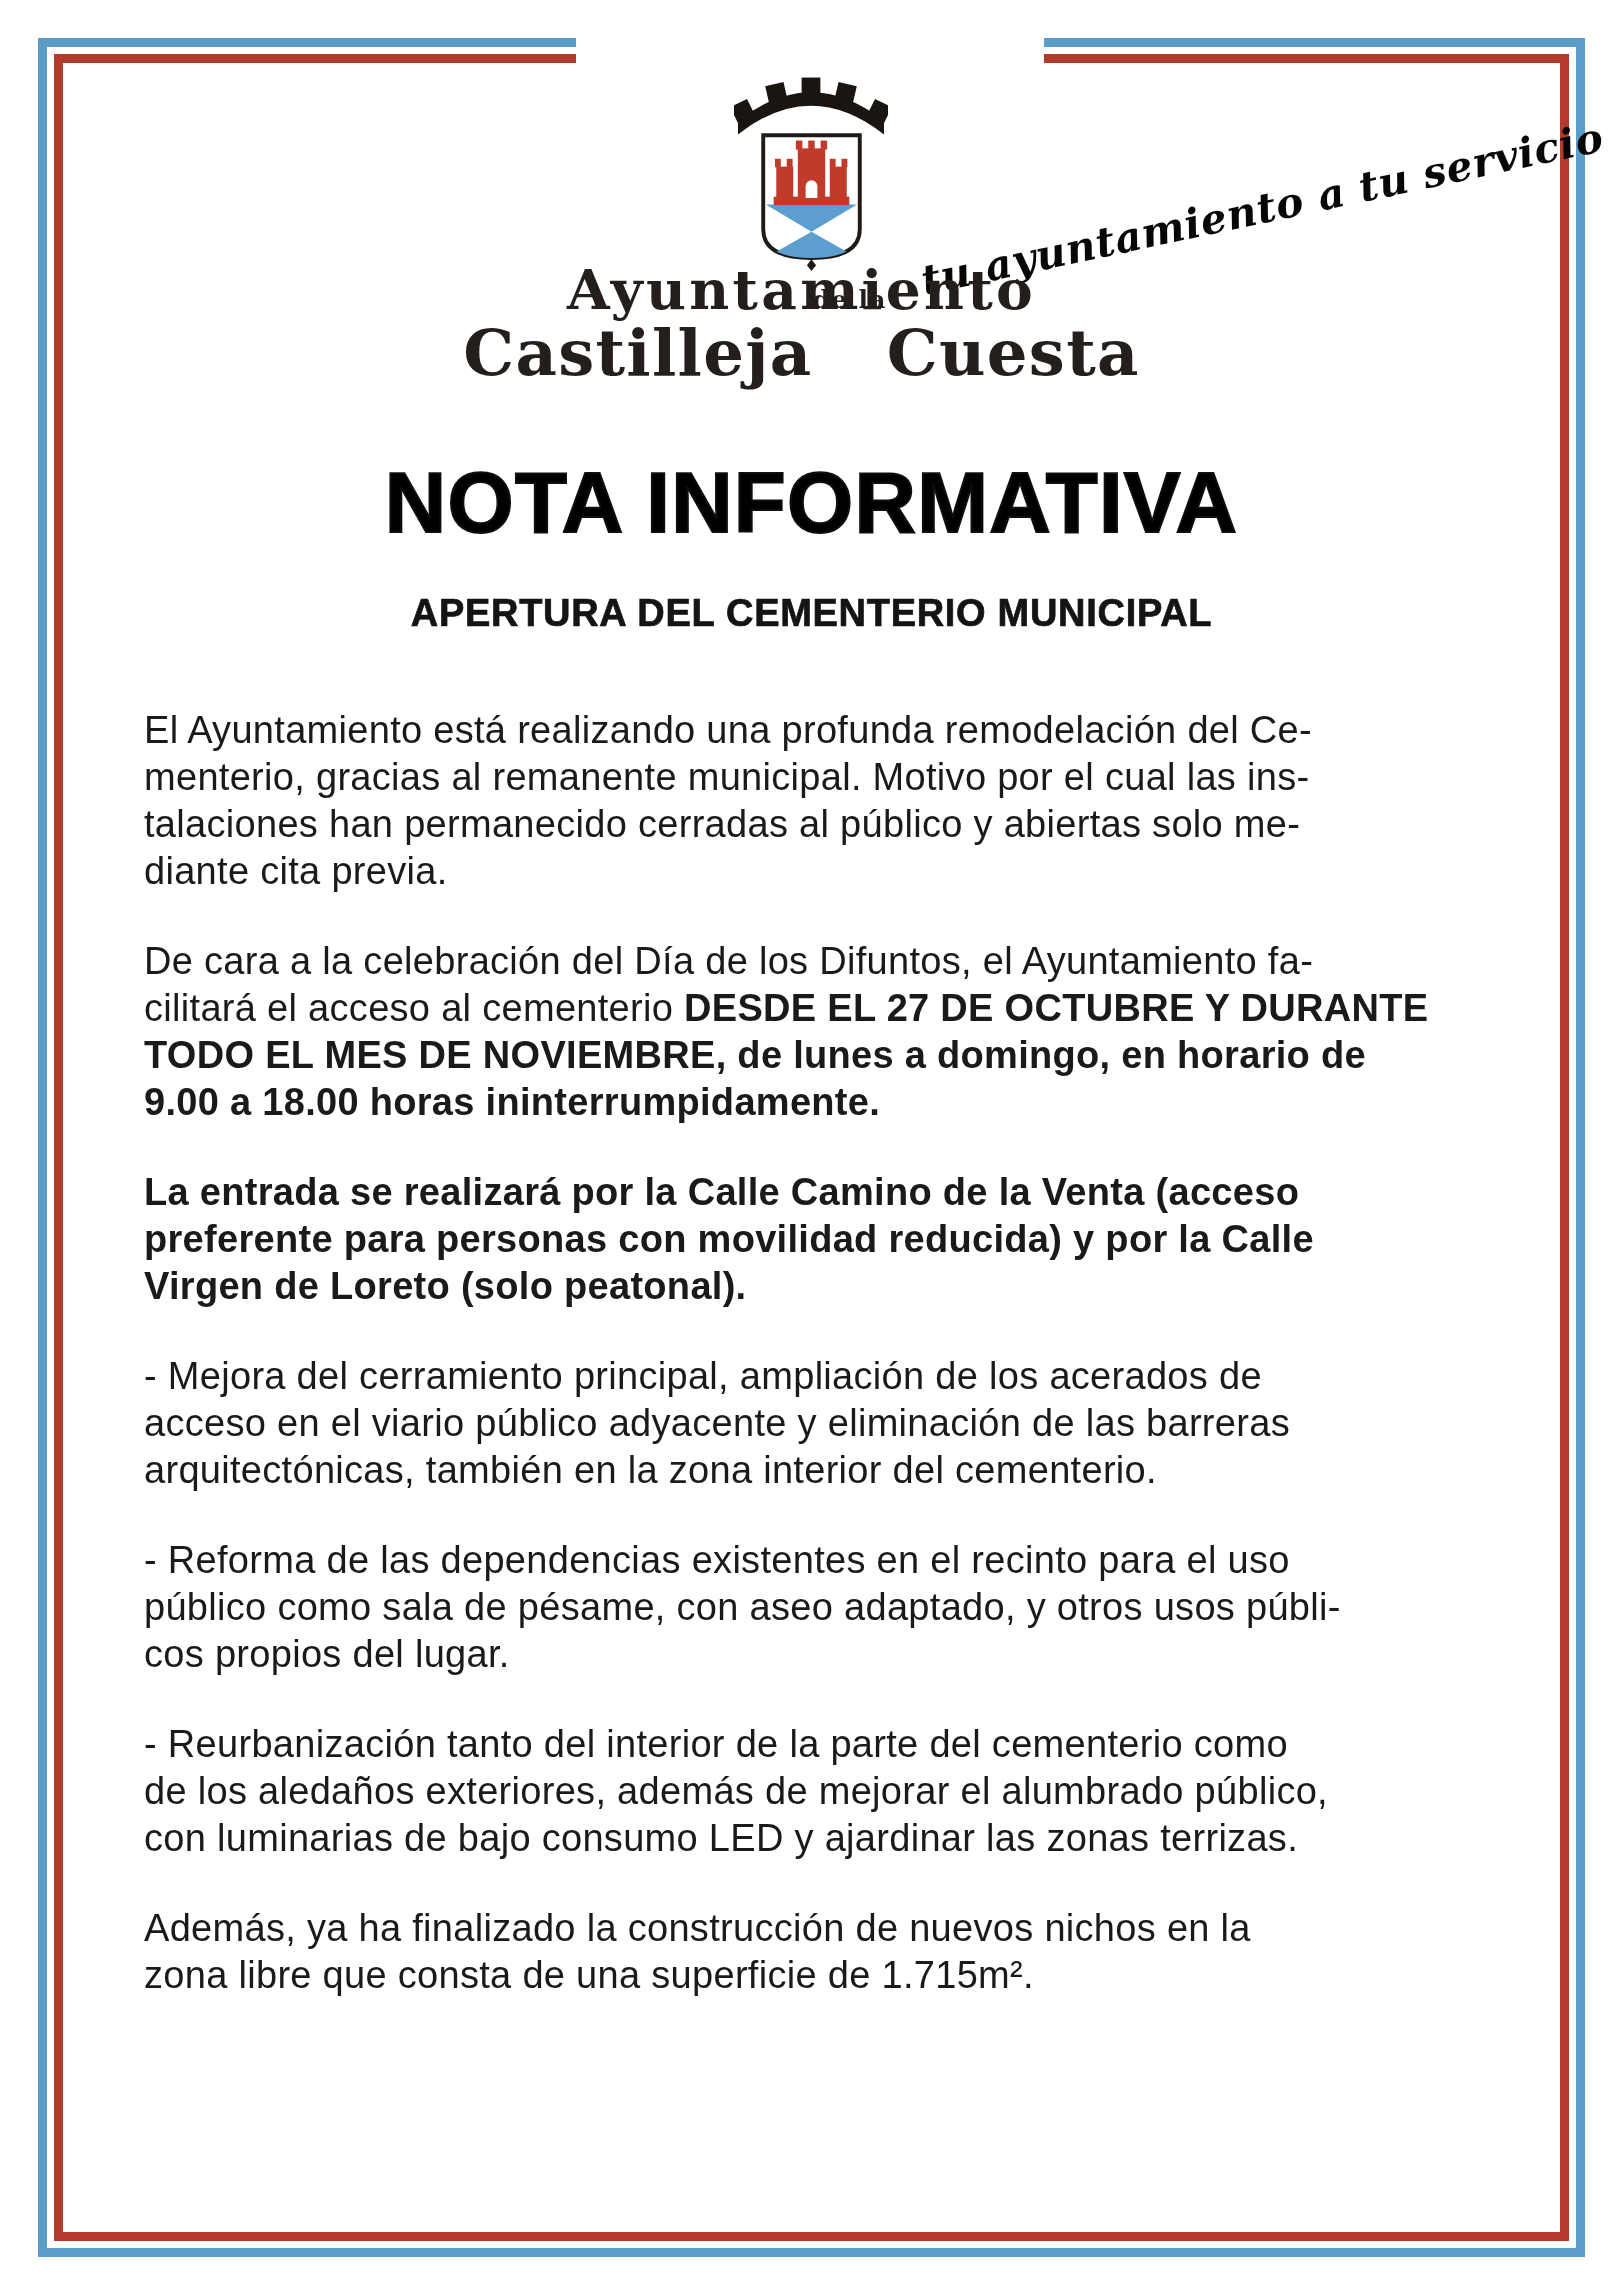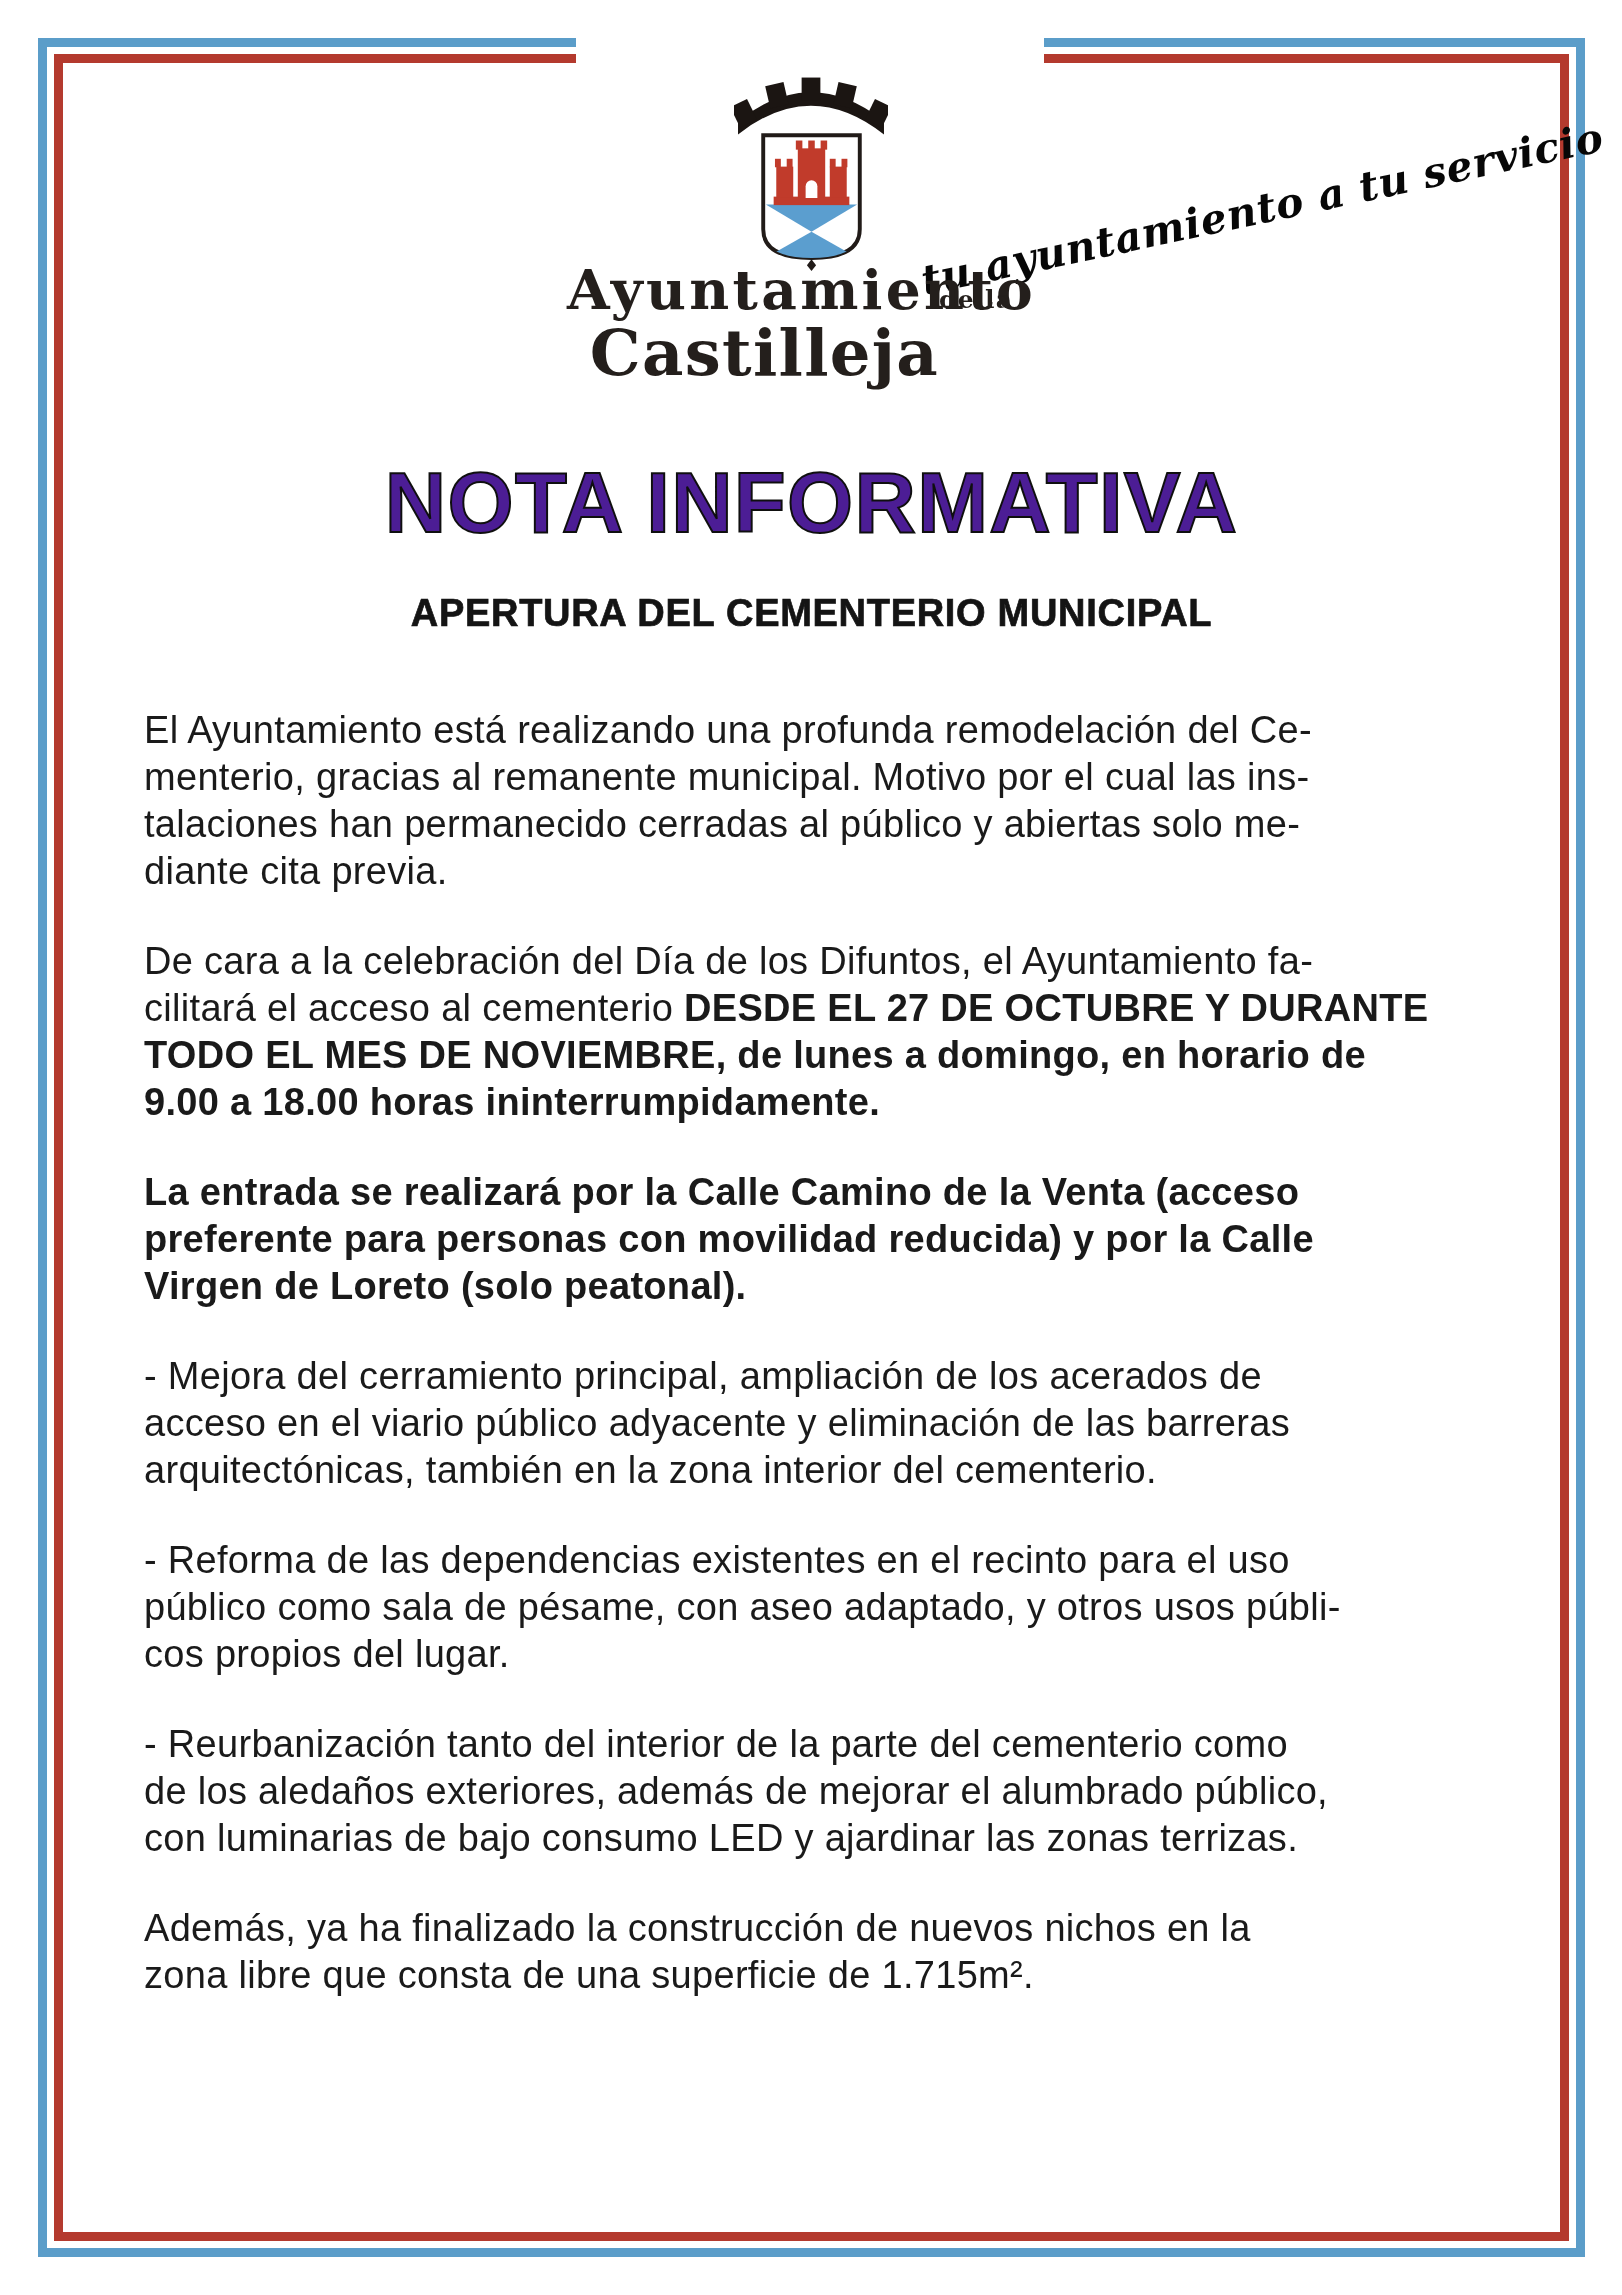--- a/index.html
+++ b/index.html
@@ -29,21 +29,21 @@
     display:flex;justify-content:center;align-items:flex-start;}
   .org-infix{display:inline-block;font-size:25px;letter-spacing:1.3px;
     transform:translateY(-34px);margin:0 0;}
 
   .slogan{position:absolute;left:916px;top:203px;width:523px;text-align:center;
     font-family:"DejaVu Serif",serif;font-style:italic;font-weight:bold;
     font-size:41px;color:#070707;transform:rotate(-12deg);transform-origin:center;
     letter-spacing:0.7px;white-space:nowrap;}
 
   .title{position:absolute;left:0;top:458px;width:1623px;text-align:center;
-    font-size:85px;font-weight:bold;color:#4c1d95;line-height:1.05;
+    font-size:85px;font-weight:bold;color:#000000;line-height:1.05;
     letter-spacing:1.3px;-webkit-text-stroke:2px #0f0f0f;}
   .subtitle{position:absolute;left:0;top:592px;width:1623px;text-align:center;
     font-size:38px;font-weight:bold;color:#141414;letter-spacing:0.7px;
     -webkit-text-stroke:0.7px #141414;}
 
   .body-text{position:absolute;left:144px;top:707px;width:1339px;
     font-size:38px;line-height:47px;color:var(--c-ink);letter-spacing:0.3px;}
   .para{white-space:pre-line;margin:0 0 43px 0;}
   .para .b{font-weight:bold;margin-top:45px;}
 </style>
@@ -103,20 +103,21 @@
     <polygon points="82,196 89,205 82,214 75,205" fill="var(--c-outline)"></polygon>
   </svg>
 
   <div class="slogan">tu ayuntamiento a tu servicio</div>
 
   <div class="org-name">
     <div class="org-line1">Ayuntamiento</div>
     <div class="org-line2">
       <span>Castilleja</span>
       <span class="org-infix">de la</span>
+      <span>Cuesta</span>
     </div>
   </div>
 
   <div class="title">NOTA INFORMATIVA</div>
   <div class="subtitle">APERTURA DEL CEMENTERIO MUNICIPAL</div>
 
   <div class="body-text">
       <div class="para"><span>El Ayuntamiento está realizando una profunda remodelación del Ce-
 menterio, gracias al remanente municipal. Motivo por el cual las ins-
 talaciones han permanecido cerradas al público y abiertas solo me-

